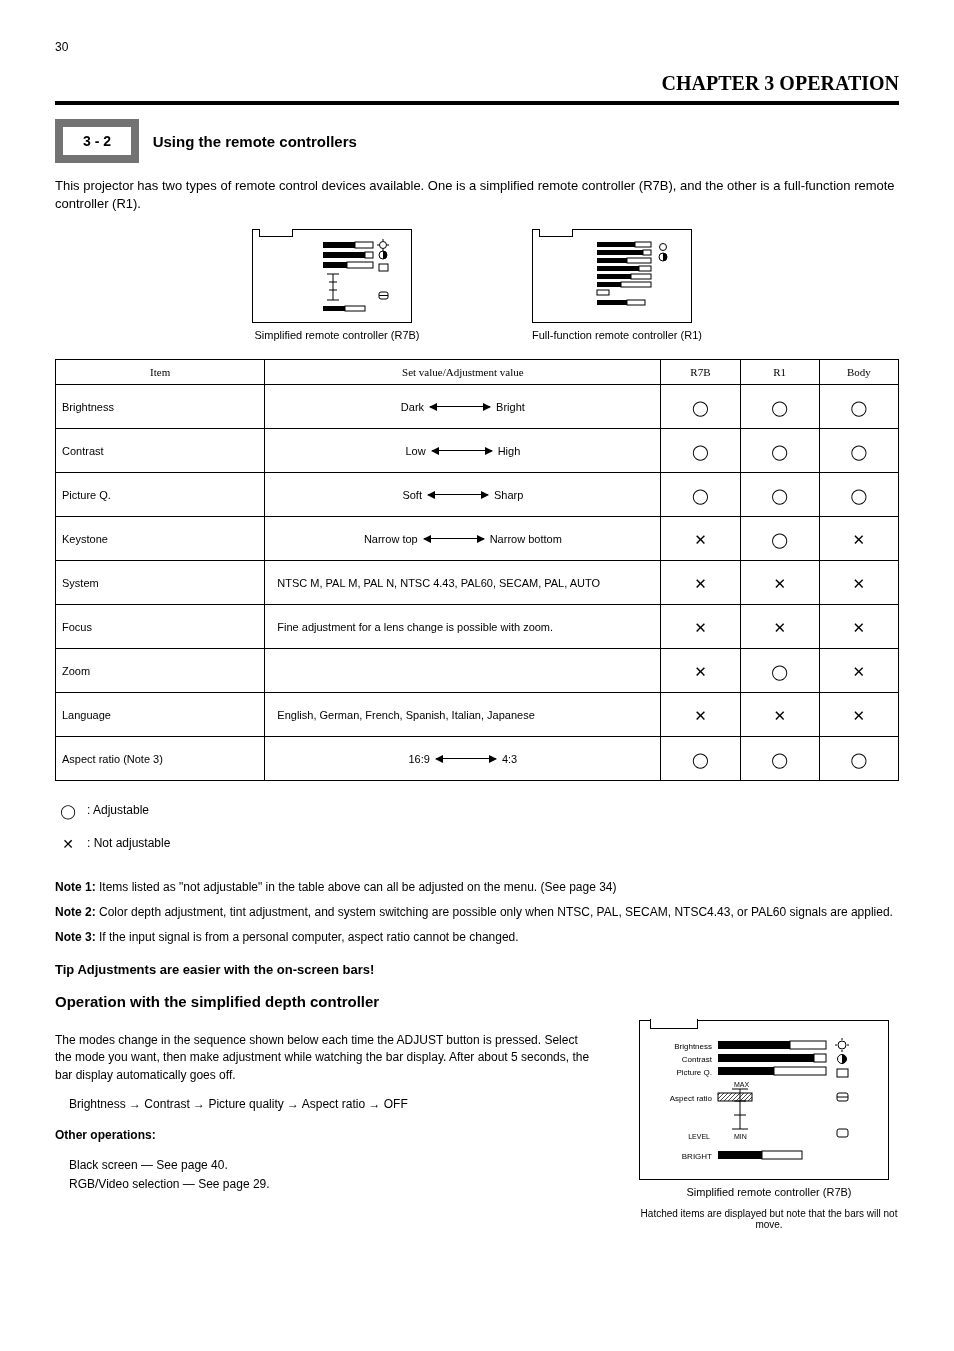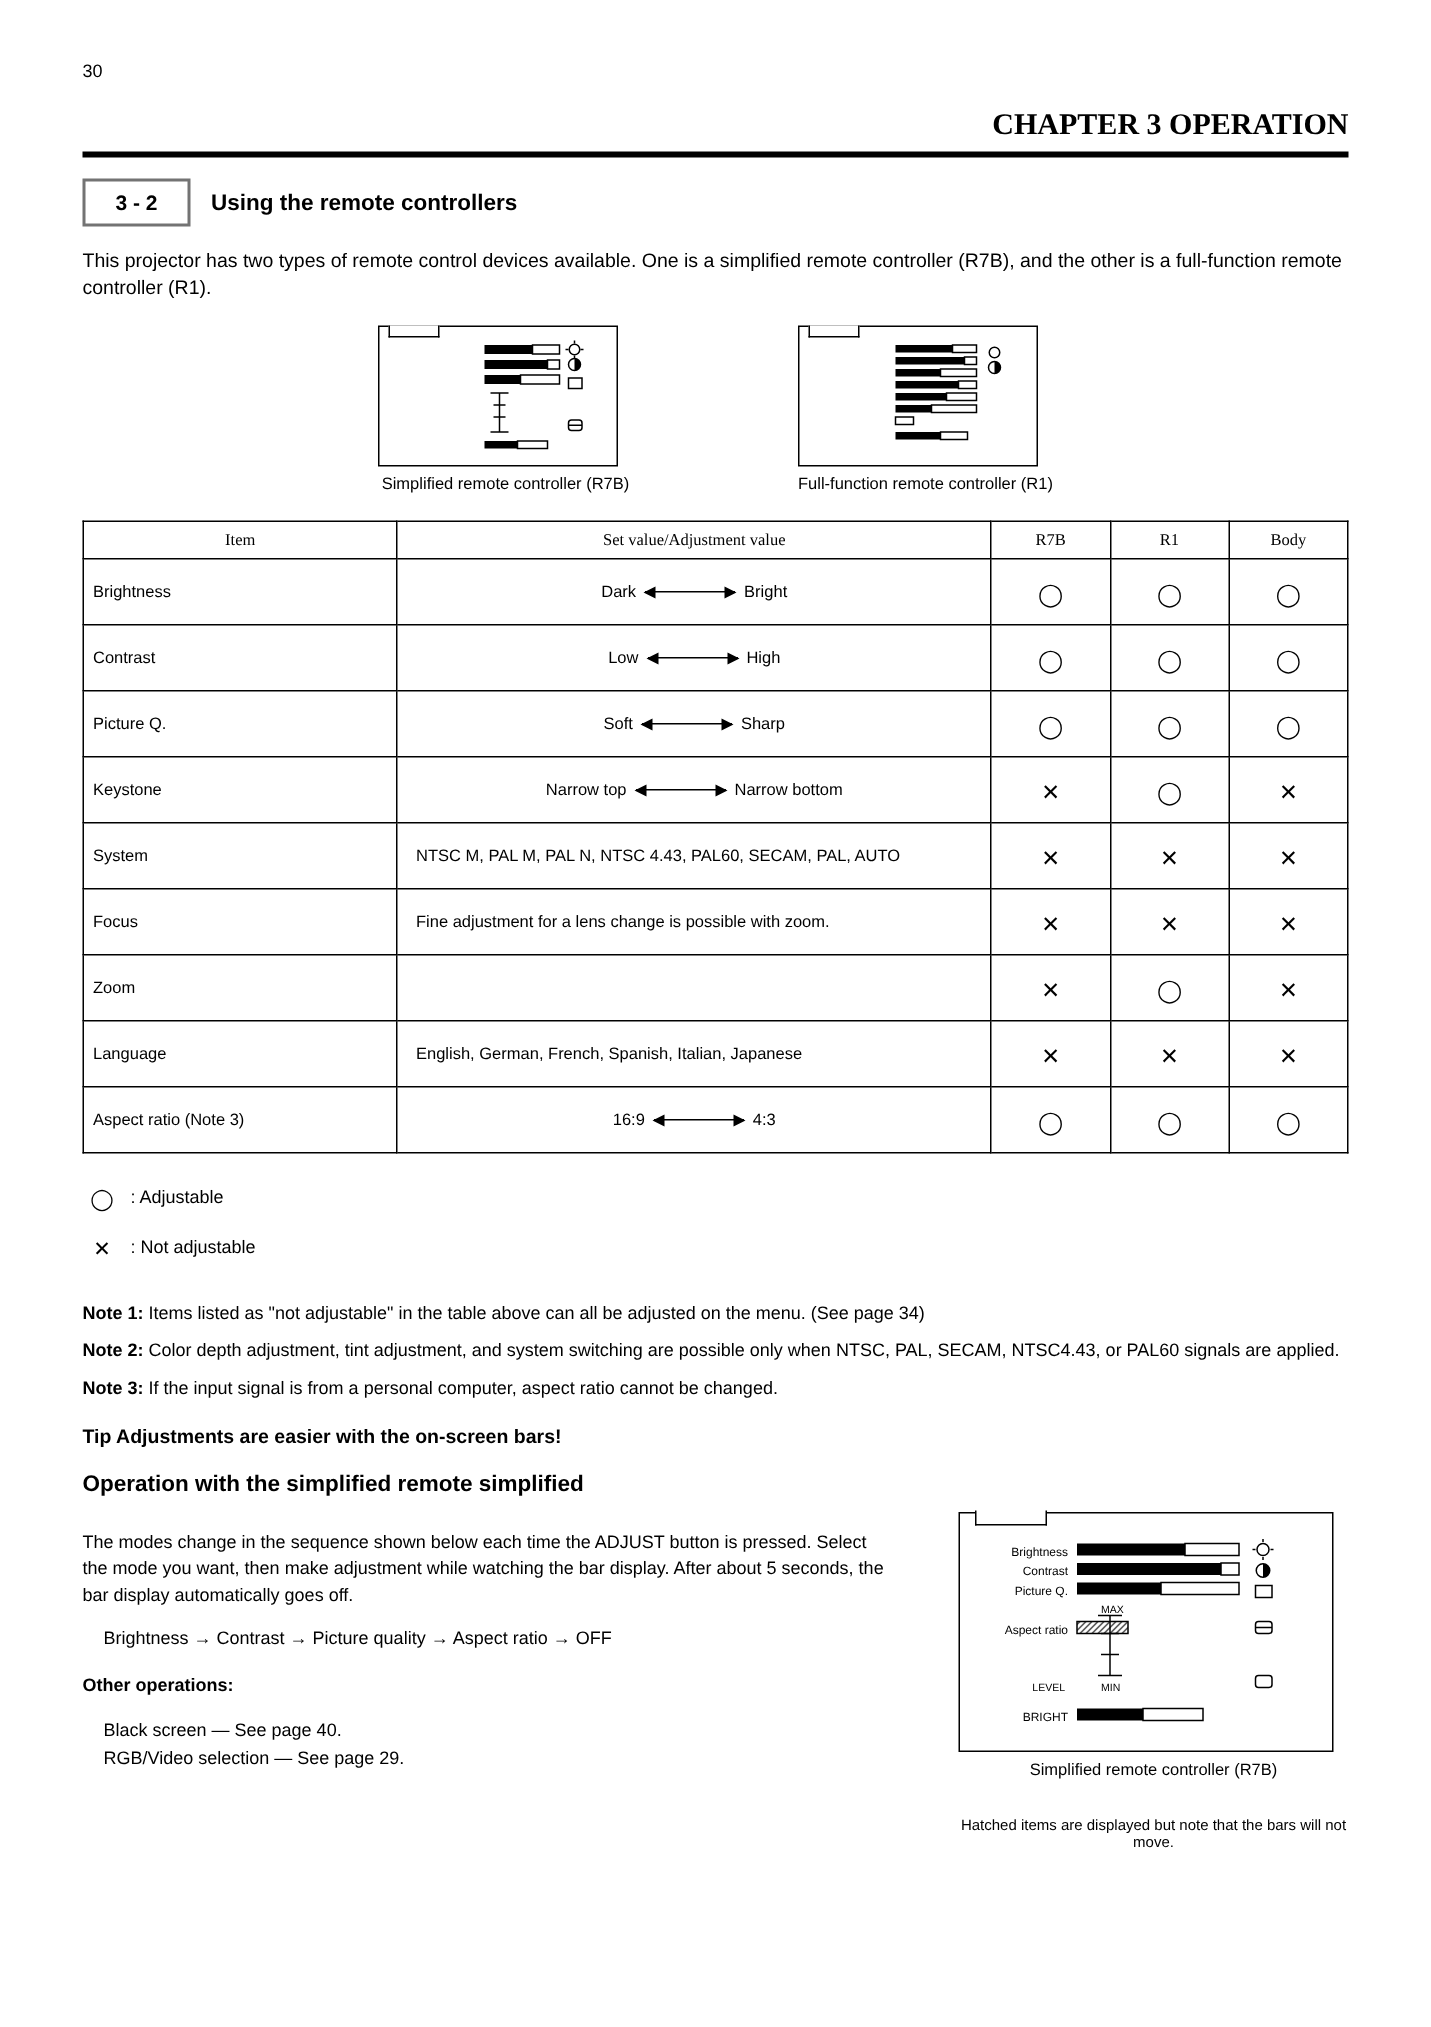--- a/index.html
+++ b/index.html
@@ -17,21 +17,21 @@
     font-weight: bold;
     border-bottom: 4px solid #000;
     padding-bottom: 6px;
     margin-bottom: 14px;
     text-align: right;
   }
   .chapter-title .chap { display: inline-block; font-family: Liberation Serif, serif; }
   .section-row { margin-bottom: 6px; }
   .section-box {
     display: inline-block;
-    border: 2px solid #737373;
+    border: 8px solid #737373;
     font-weight: bold;
     font-size: 14px;
     padding: 6px 20px;
     vertical-align: middle;
   }
   .section-label {
     display: inline-block;
     font-weight: bold;
     font-size: 15px;
     margin-left: 10px;
@@ -301,21 +301,21 @@
 </div>
 
 <div class="notes">
   <p><b>Note 1:</b> <span>Items listed as "not adjustable" in the table above can all be adjusted on the menu. (See page 34)</span></p>
   <p><b>Note 2:</b> <span>Color depth adjustment, tint adjustment, and system switching are possible only when NTSC, PAL, SECAM, NTSC4.43, or PAL60 signals are applied.</span></p>
   <p><b>Note 3:</b> <span>If the input signal is from a personal computer, aspect ratio cannot be changed.</span></p>
 </div>
 
 <p style="margin:16px 0;"><b>Tip Adjustments are easier with the on-screen bars!</b></p>
 
-<div class="sub-section-title">Operation with the simplified remote simplified</div>
+<div class="sub-section-title">Operation with the simplified depth controller</div>
 
 <div class="two-col">
   <div class="txt">
     <p>The modes change in the sequence shown below each time the ADJUST button is pressed. Select the mode you want, then make adjustment while watching the bar display. After about 5 seconds, the bar display automatically goes off.</p>
     <p style="margin:10px 0 14px 14px;">Brightness → Contrast → Picture quality → Aspect ratio → OFF</p>
     <p><b>Other operations:</b></p>
     <p style="margin:4px 0 2px 14px;">Black screen — See page 40.</p>
     <p style="margin:0 0 0 14px;">RGB/Video selection — See page 29.</p>
   </div>
 
@@ -363,15 +363,15 @@
         <rect x="183" y="62" width="11" height="8" rx="2" fill="none" stroke="#000"></rect>
           <line x1="183" y1="66" x2="194" y2="66" stroke="#000"></line>
         <rect x="183" y="98" width="11" height="8" rx="2" fill="none" stroke="#000"></rect>
 
         <text x="58" y="128" font-size="8" text-anchor="end">BRIGHT</text>
         <rect x="64" y="120" width="44" height="8" fill="#000"></rect>
           <rect x="108" y="120" width="40" height="8" fill="none" stroke="#000"></rect>
       </svg>
     </div>
     <div class="caption-small">Simplified remote controller (R7B)</div>
-    <div class="caption-small" style="margin-top:26px;font-size:10px;">Hatched items are displayed but note that the bars will not move.</div>
+    <div class="caption-small" style="margin-top:10px;font-size:10px;">Hatched items are displayed but note that the bars will not move.</div>
   </div>
 </div>
 
 </body></html>

